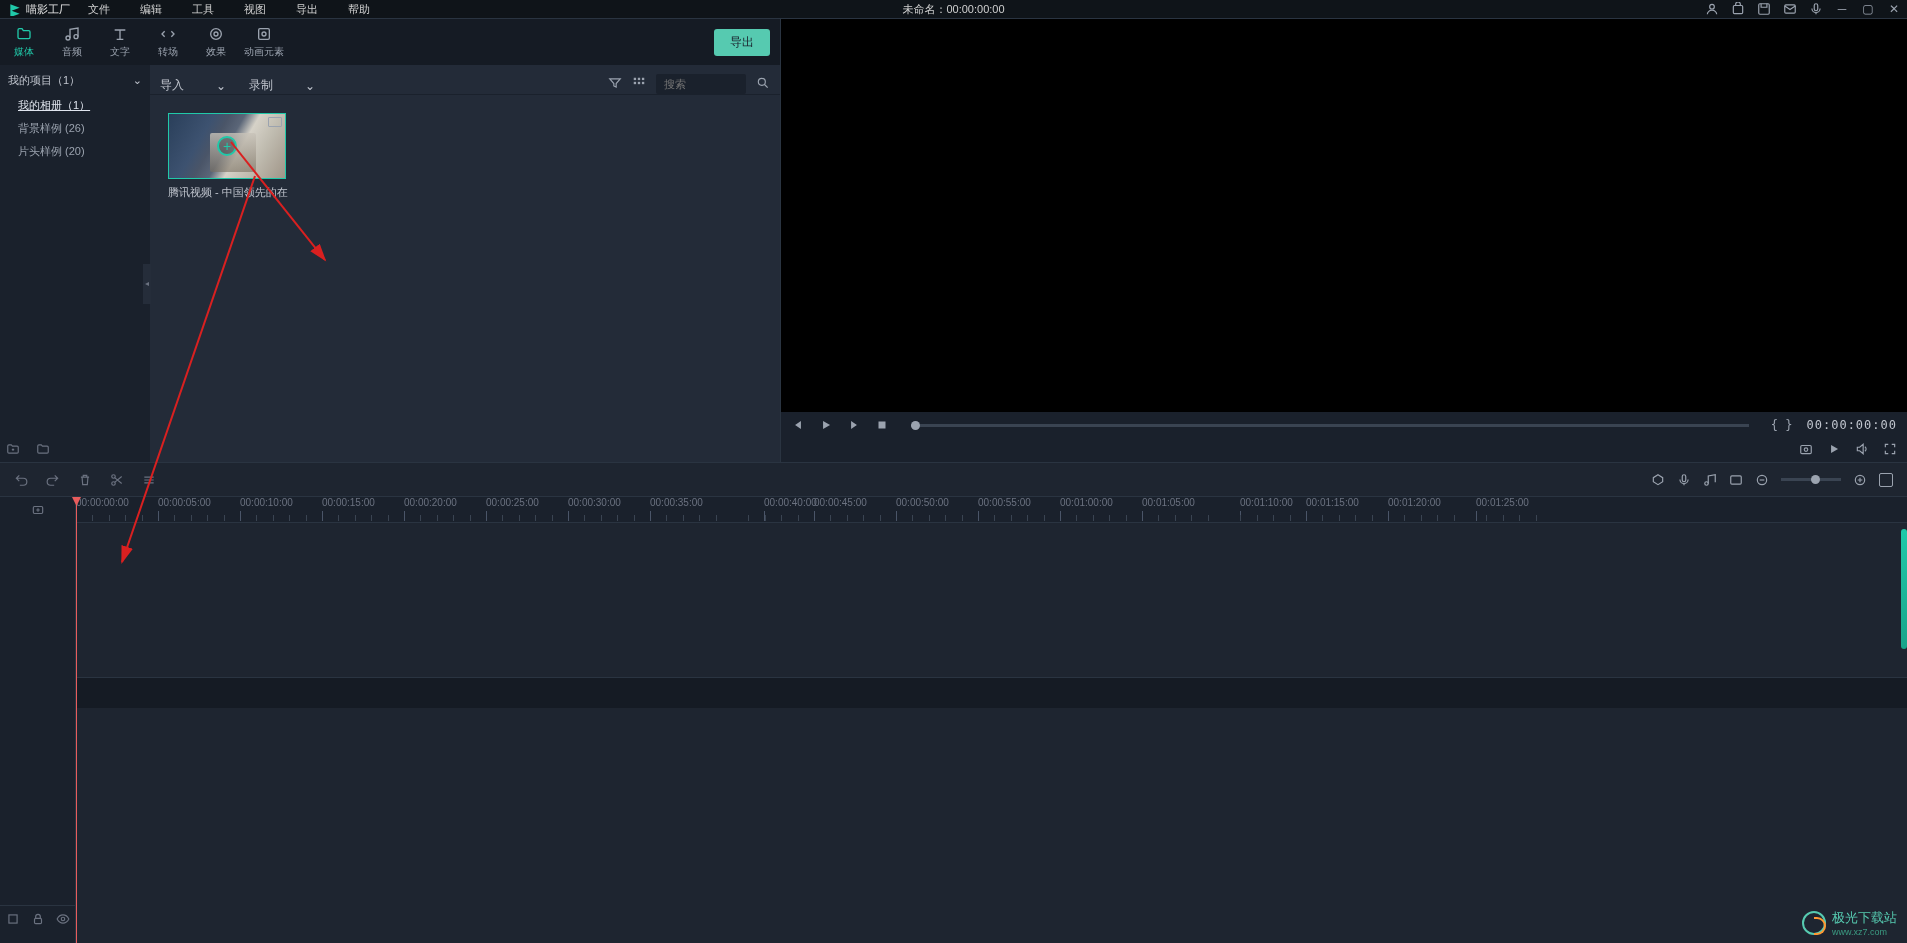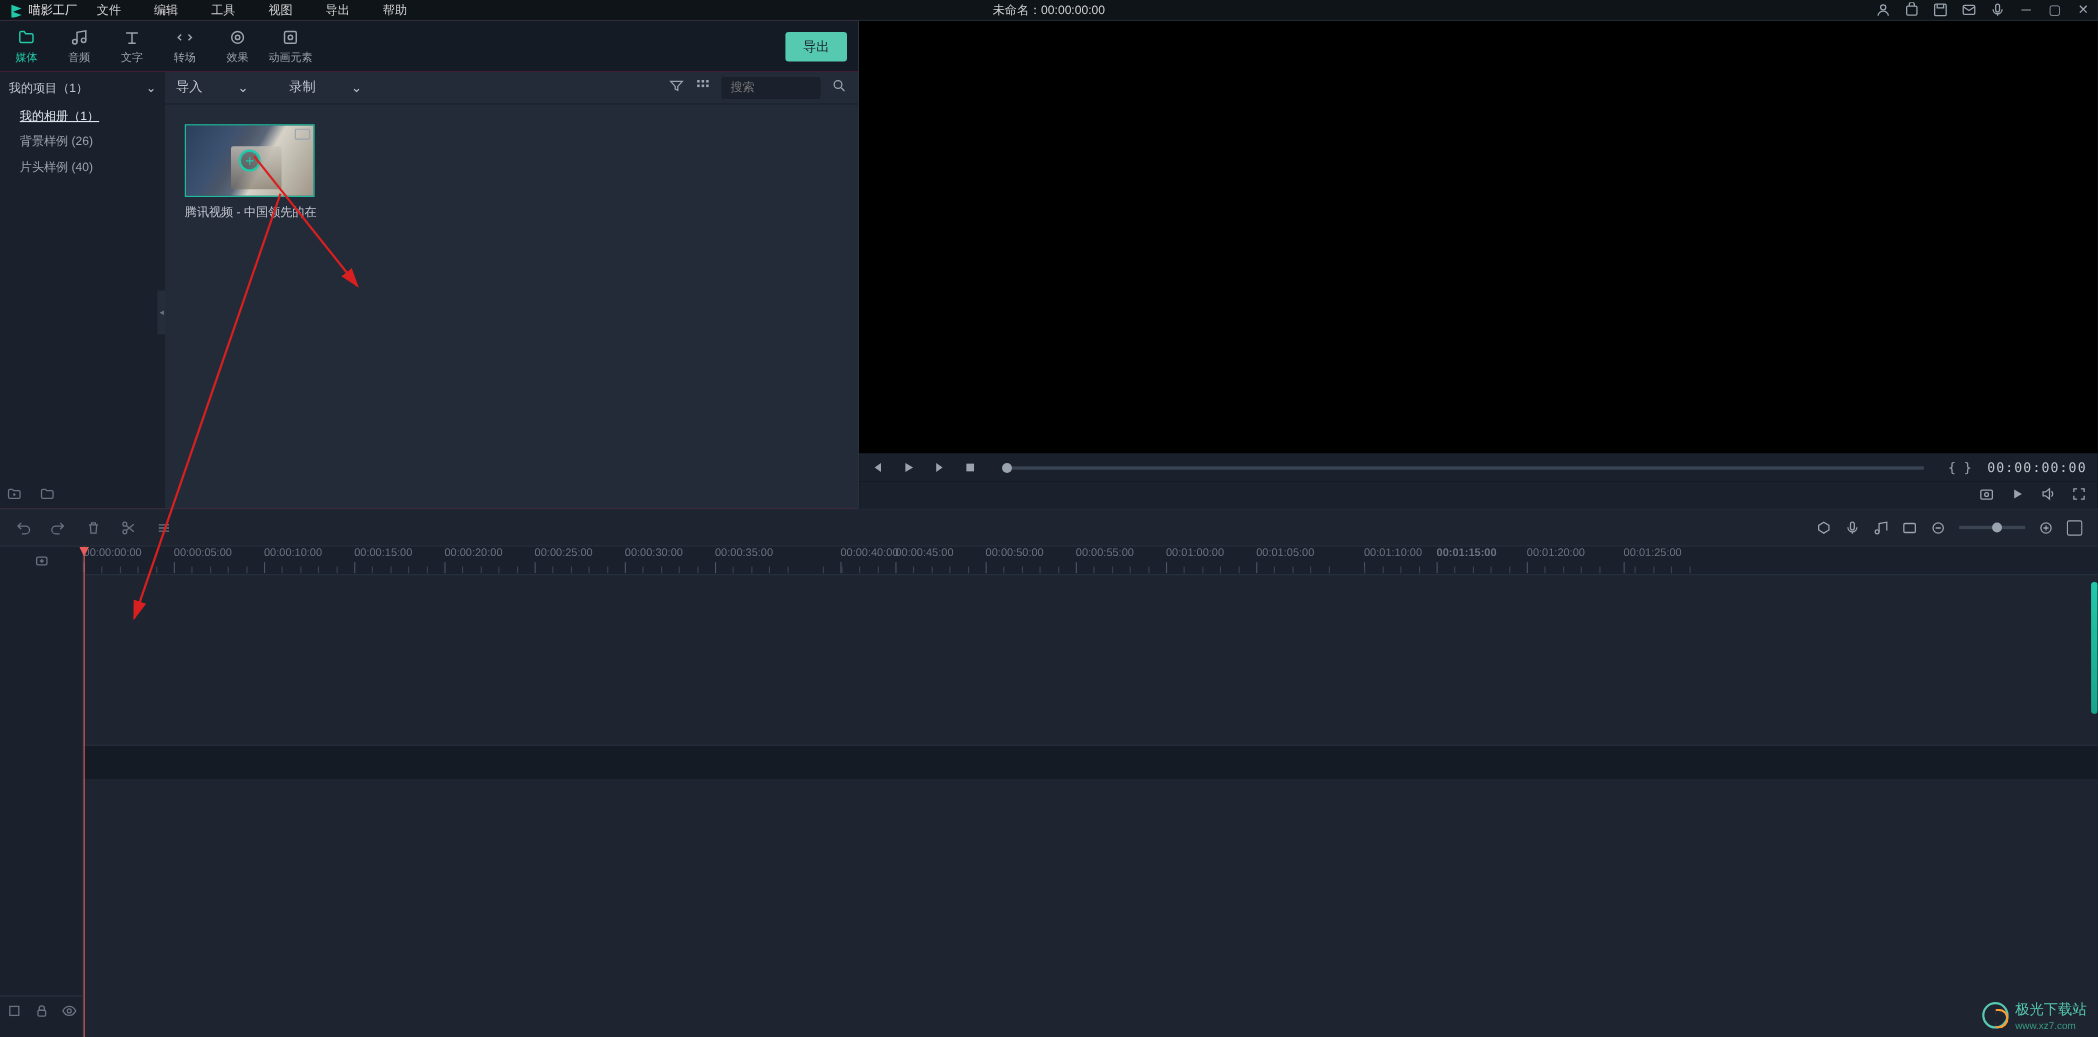--- a/index.html
+++ b/index.html
@@ -137,23 +137,23 @@
 
 .browser {
   flex: 1;
   background: #232b38;
   display: flex;
   flex-direction: column;
 }
 .browser-toolbar {
   height: 30px;
   display: flex;
-  align-items: center;
+  align-items: flex-end;
   padding: 0 10px;
-  gap: 17px;
+  gap: 3px;
   border-bottom: 1px solid #1a212c;
 }
 .tb-section { display: flex; align-items: center; gap: 8px; }
 .tb-label { font-size: 12px; color: #c0c5ce; }
 .tb-right { margin-left: auto; display: flex; align-items: center; gap: 10px; }
 .search-box {
   background: #1a212c;
   border: none;
   padding: 4px 8px;
   width: 90px;
@@ -539,21 +539,21 @@
     </div>
 
     <div class="media-content">
       <div class="sidebar">
         <div class="side-header">
           <span>我的项目（1）</span>
           <span>⌄</span>
         </div>
         <div class="side-item active">我的相册（1）</div>
         <div class="side-item">背景样例  (26)</div>
-        <div class="side-item">片头样例  (40)</div>
+        <div class="side-item">片头样例  (20)</div>
         <div class="sidebar-collapse">◂</div>
         <div class="sidebar-bottom">
           <span class="ic"><svg class="ic-svg" viewBox="0 0 24 24" fill="none" stroke="currentColor" stroke-width="2">
                 <path d="M3 7a2 2 0 012-2h4l2 2h8a2 2 0 012 2v8a2 2 0 01-2 2H5a2 2 0 01-2-2V7z"></path>
                 <path d="M12 11v4M10 13h4"></path>
               </svg></span>
           <span class="ic"><svg class="ic-svg" viewBox="0 0 24 24" fill="none" stroke="currentColor" stroke-width="2">
                 <path d="M3 7a2 2 0 012-2h4l2 2h8a2 2 0 012 2v8a2 2 0 01-2 2H5a2 2 0 01-2-2V7z"></path>
               </svg></span>
         </div>
@@ -810,21 +810,21 @@
           <div class="ruler-tick" style="left: 1066px;">00:01:05:00</div>
           <div class="ruler-minor" style="left: 1082.4px;"></div>
           <div class="ruler-minor" style="left: 1098.8px;"></div>
           <div class="ruler-minor" style="left: 1115.2px;"></div>
           <div class="ruler-minor" style="left: 1131.6px;"></div>
           <div class="ruler-tick" style="left: 1164px;">00:01:10:00</div>
           <div class="ruler-minor" style="left: 1164.4px;"></div>
           <div class="ruler-minor" style="left: 1180.8px;"></div>
           <div class="ruler-minor" style="left: 1197.2px;"></div>
           <div class="ruler-minor" style="left: 1213.6px;"></div>
-          <div class="ruler-tick" style="left: 1230px; font-weight: bold;">00:01:15:00</div>
+          <div class="ruler-tick" style="left: 1230px;">00:01:15:00</div>
           <div class="ruler-minor" style="left: 1246.4px;"></div>
           <div class="ruler-minor" style="left: 1262.8px;"></div>
           <div class="ruler-minor" style="left: 1279.2px;"></div>
           <div class="ruler-minor" style="left: 1295.6px;"></div>
           <div class="ruler-tick" style="left: 1312px;">00:01:20:00</div>
           <div class="ruler-minor" style="left: 1328.4px;"></div>
           <div class="ruler-minor" style="left: 1344.8px;"></div>
           <div class="ruler-minor" style="left: 1361.2px;"></div>
           <div class="ruler-minor" style="left: 1377.6px;"></div>
           <div class="ruler-tick" style="left: 1400px;">00:01:25:00</div>

